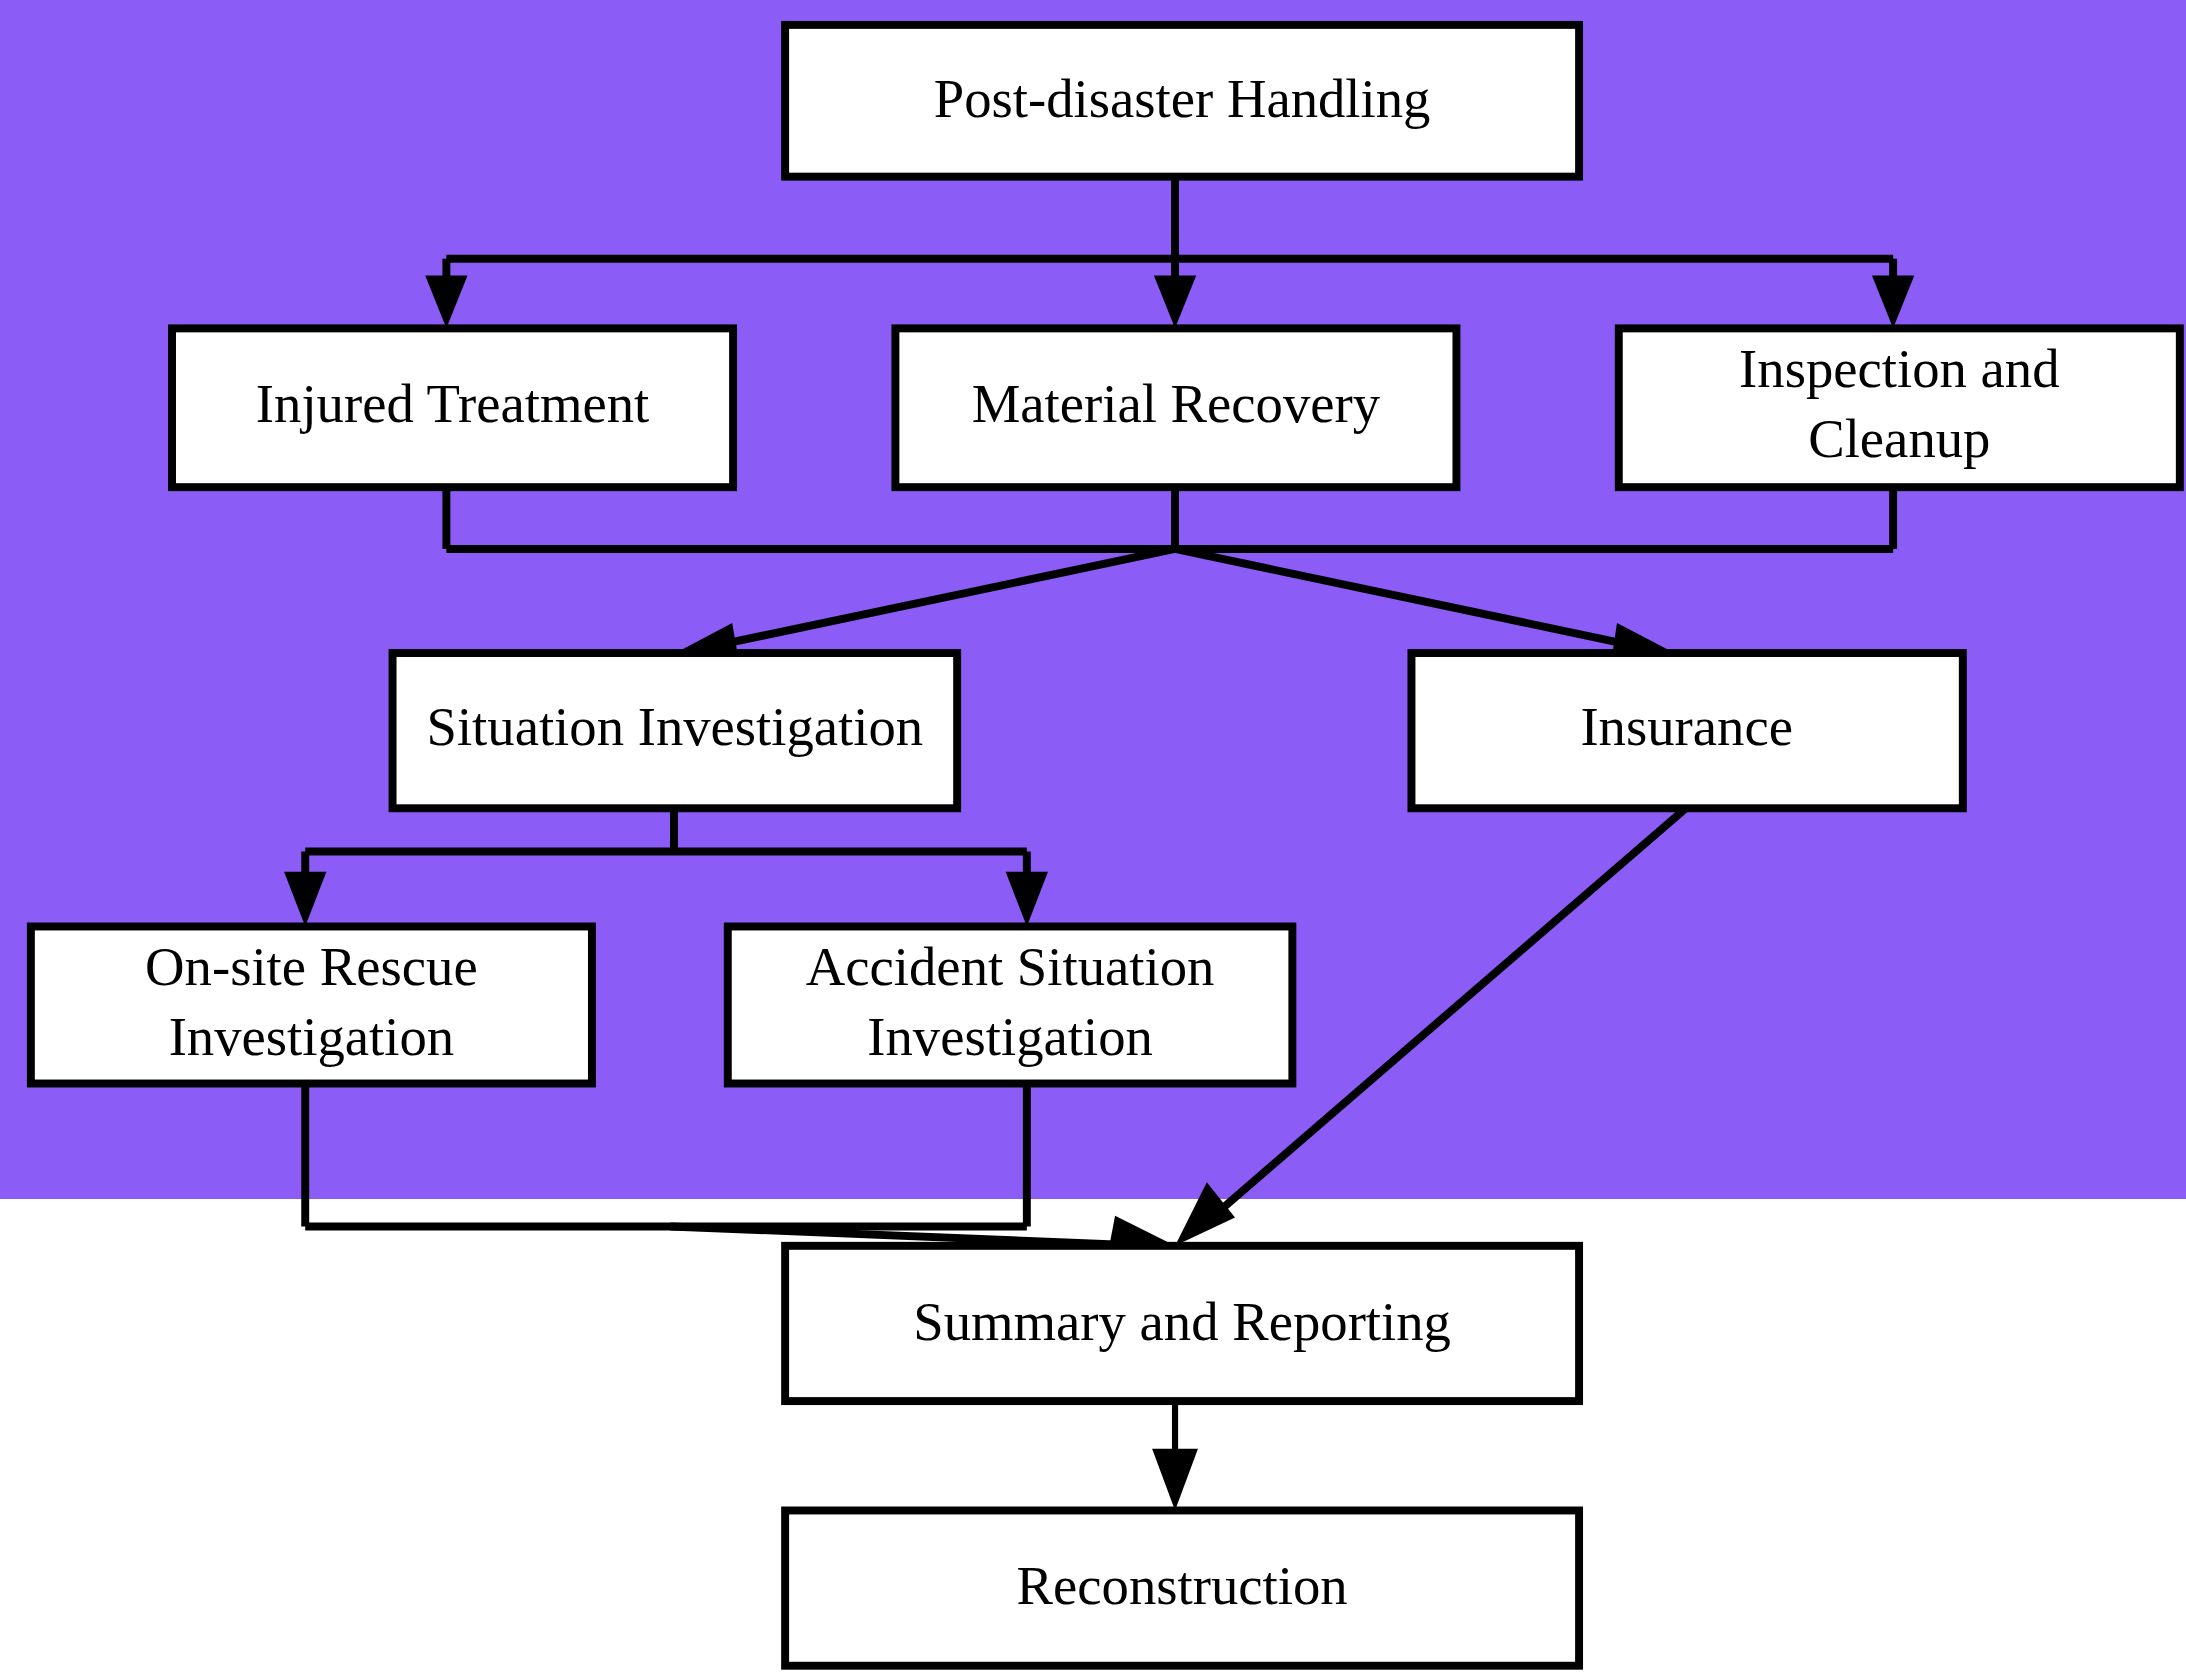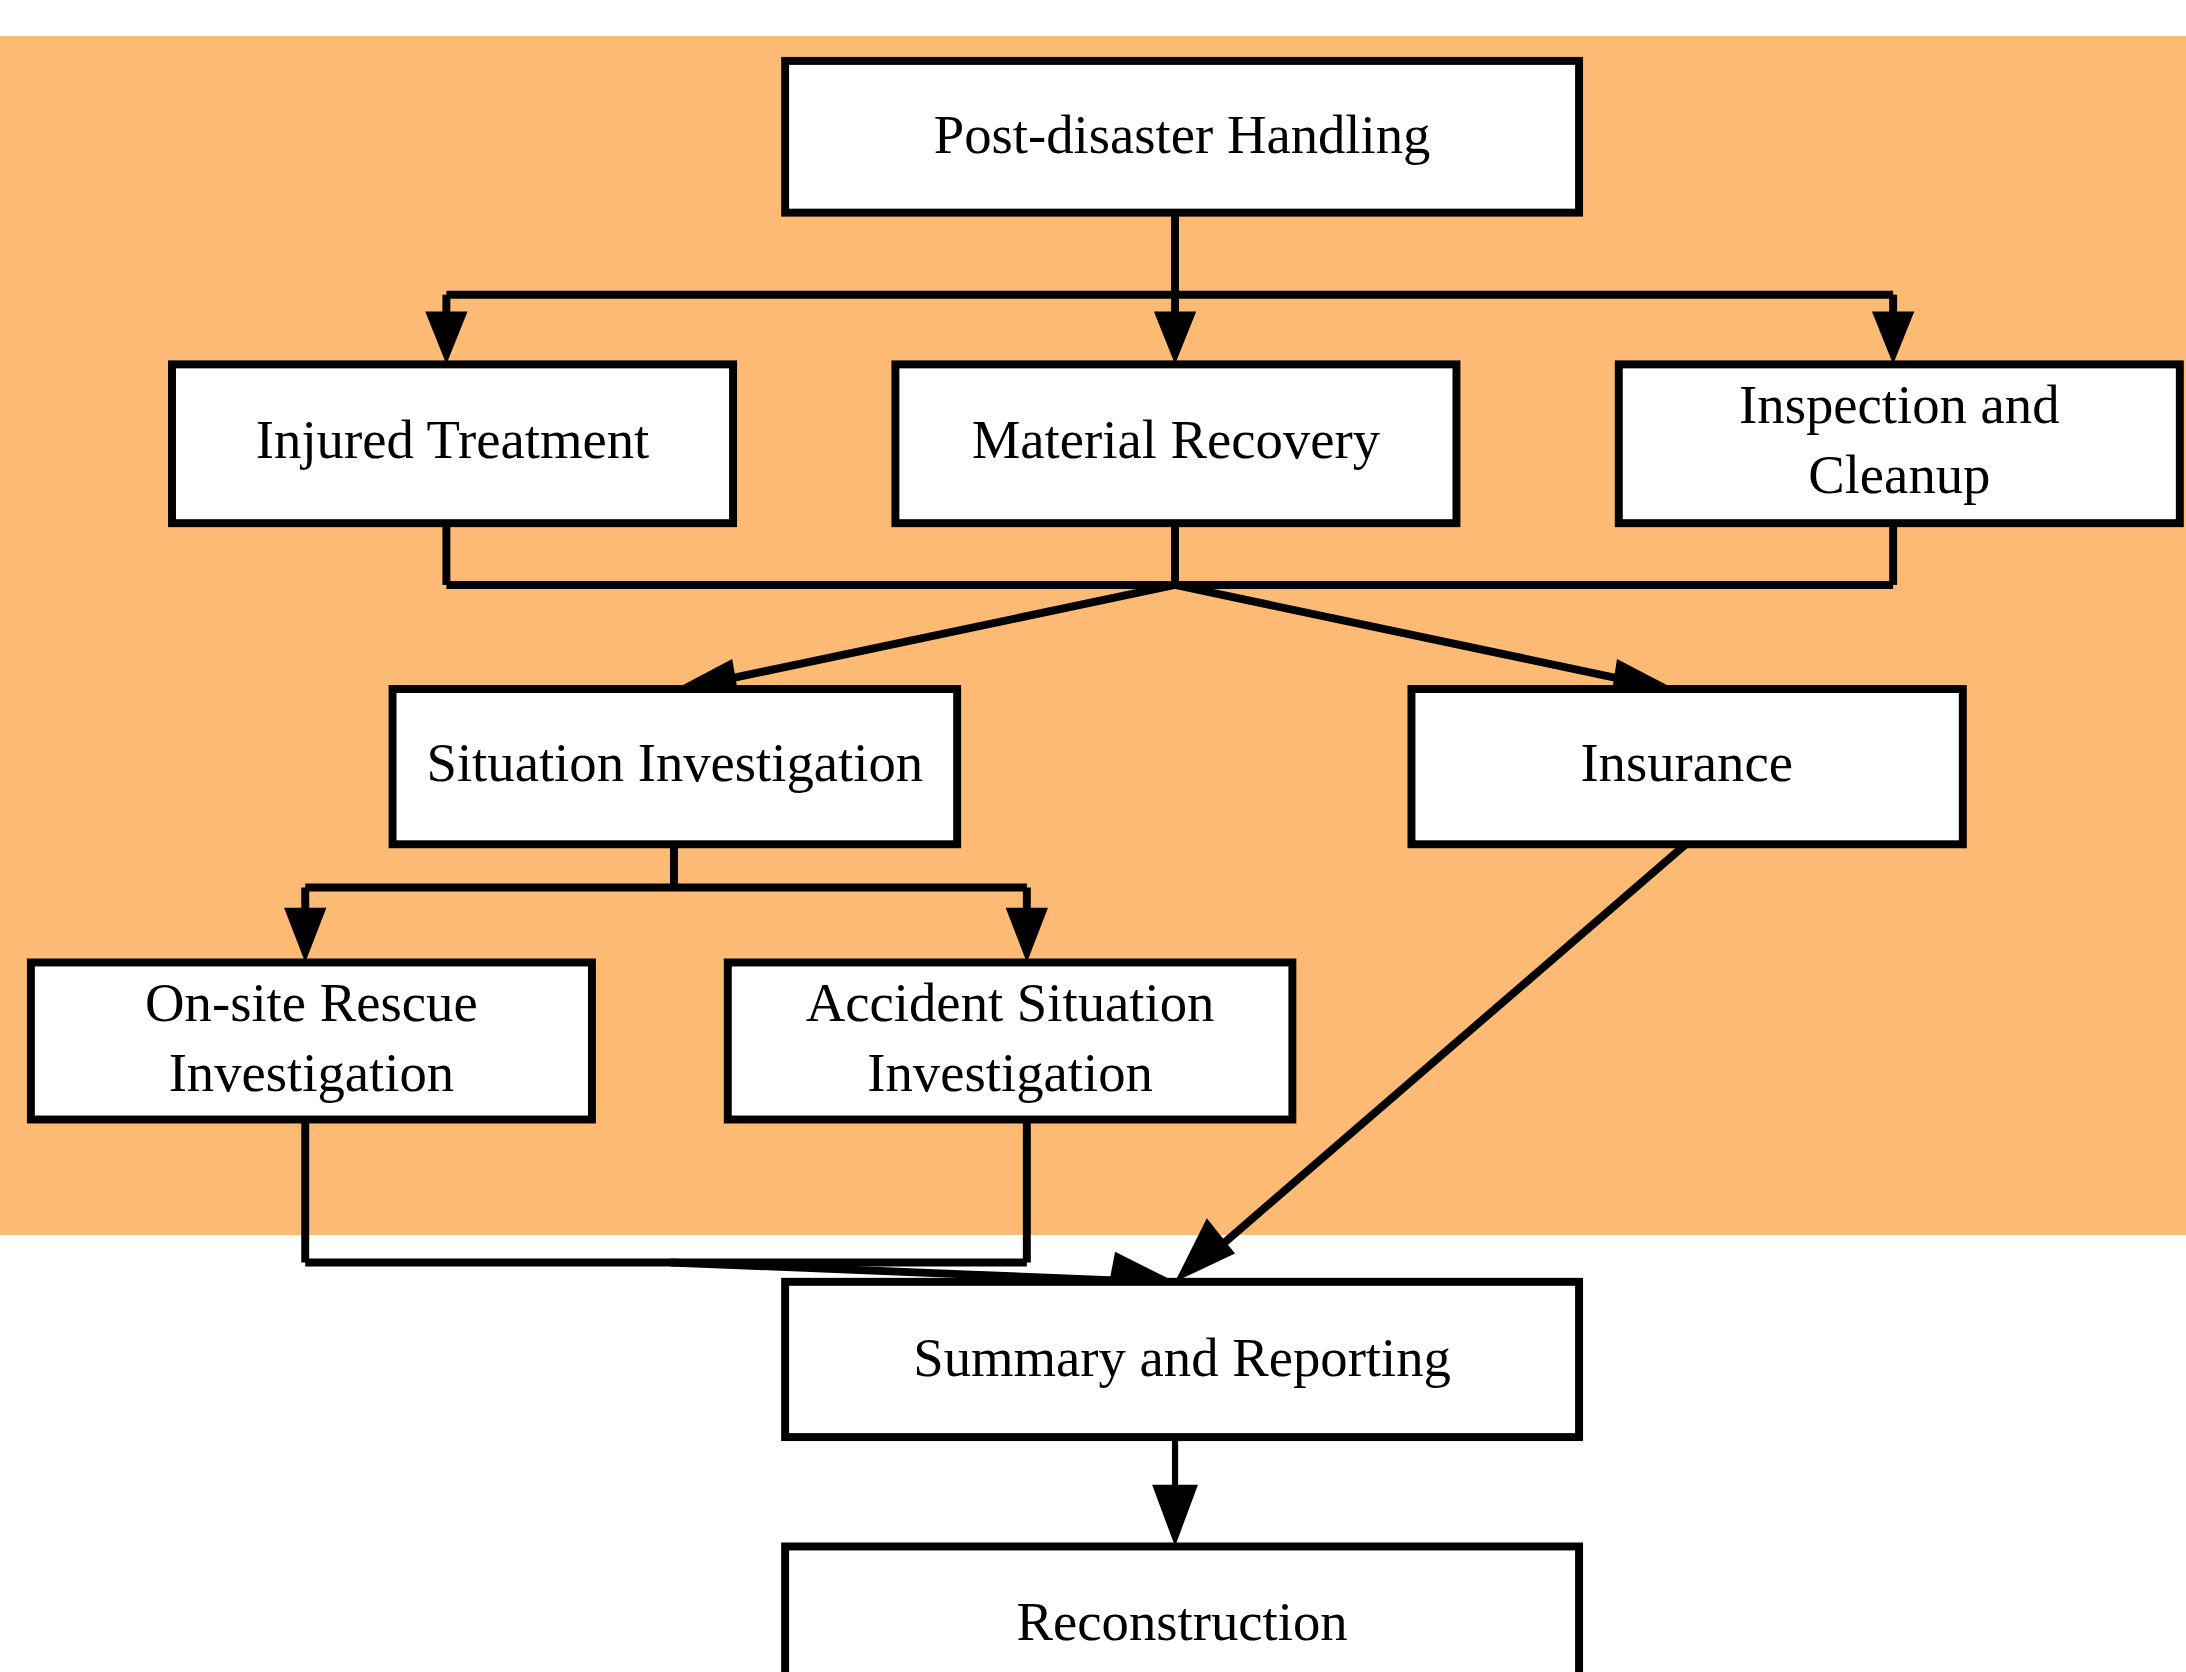--- a/index.html
+++ b/index.html
@@ -11,22 +11,21 @@
   body {
     width: 2186px;
     height: 1673px;
     overflow: hidden;
     font-family: "Liberation Serif", "DejaVu Serif", serif;
   }
   #flowchart-root {
     position: relative;
     width: 2186px;
     height: 1199px;
-    background: #fdba74;
-    margin-top: 36px;
+    background: #8b5cf6;
   }
   svg.diagram-canvas {
     position: absolute;
     top: 0;
     left: 0;
     width: 2186px;
     height: 1673px;
     display: block;
   }
   .node-box {

